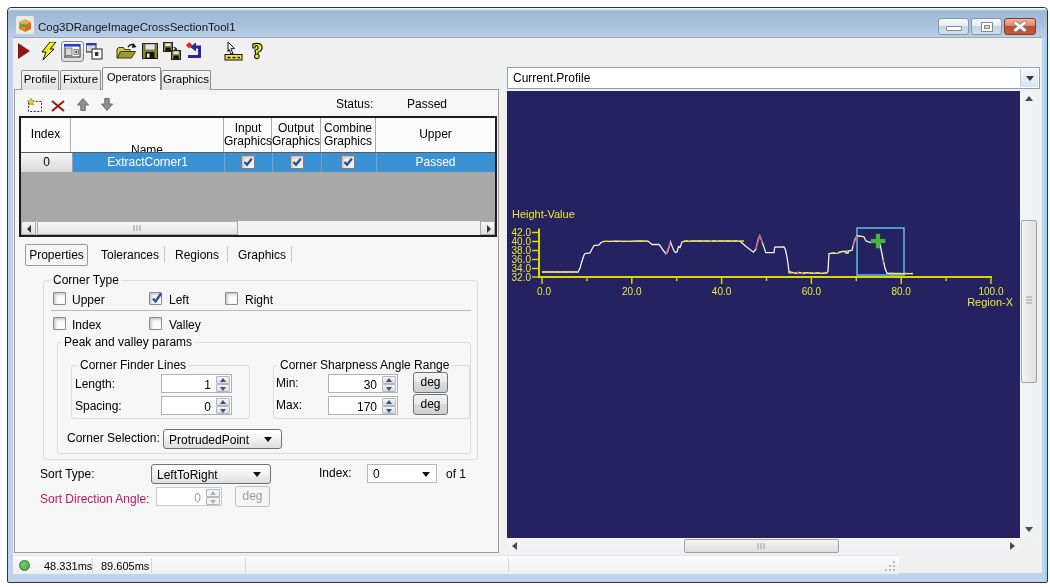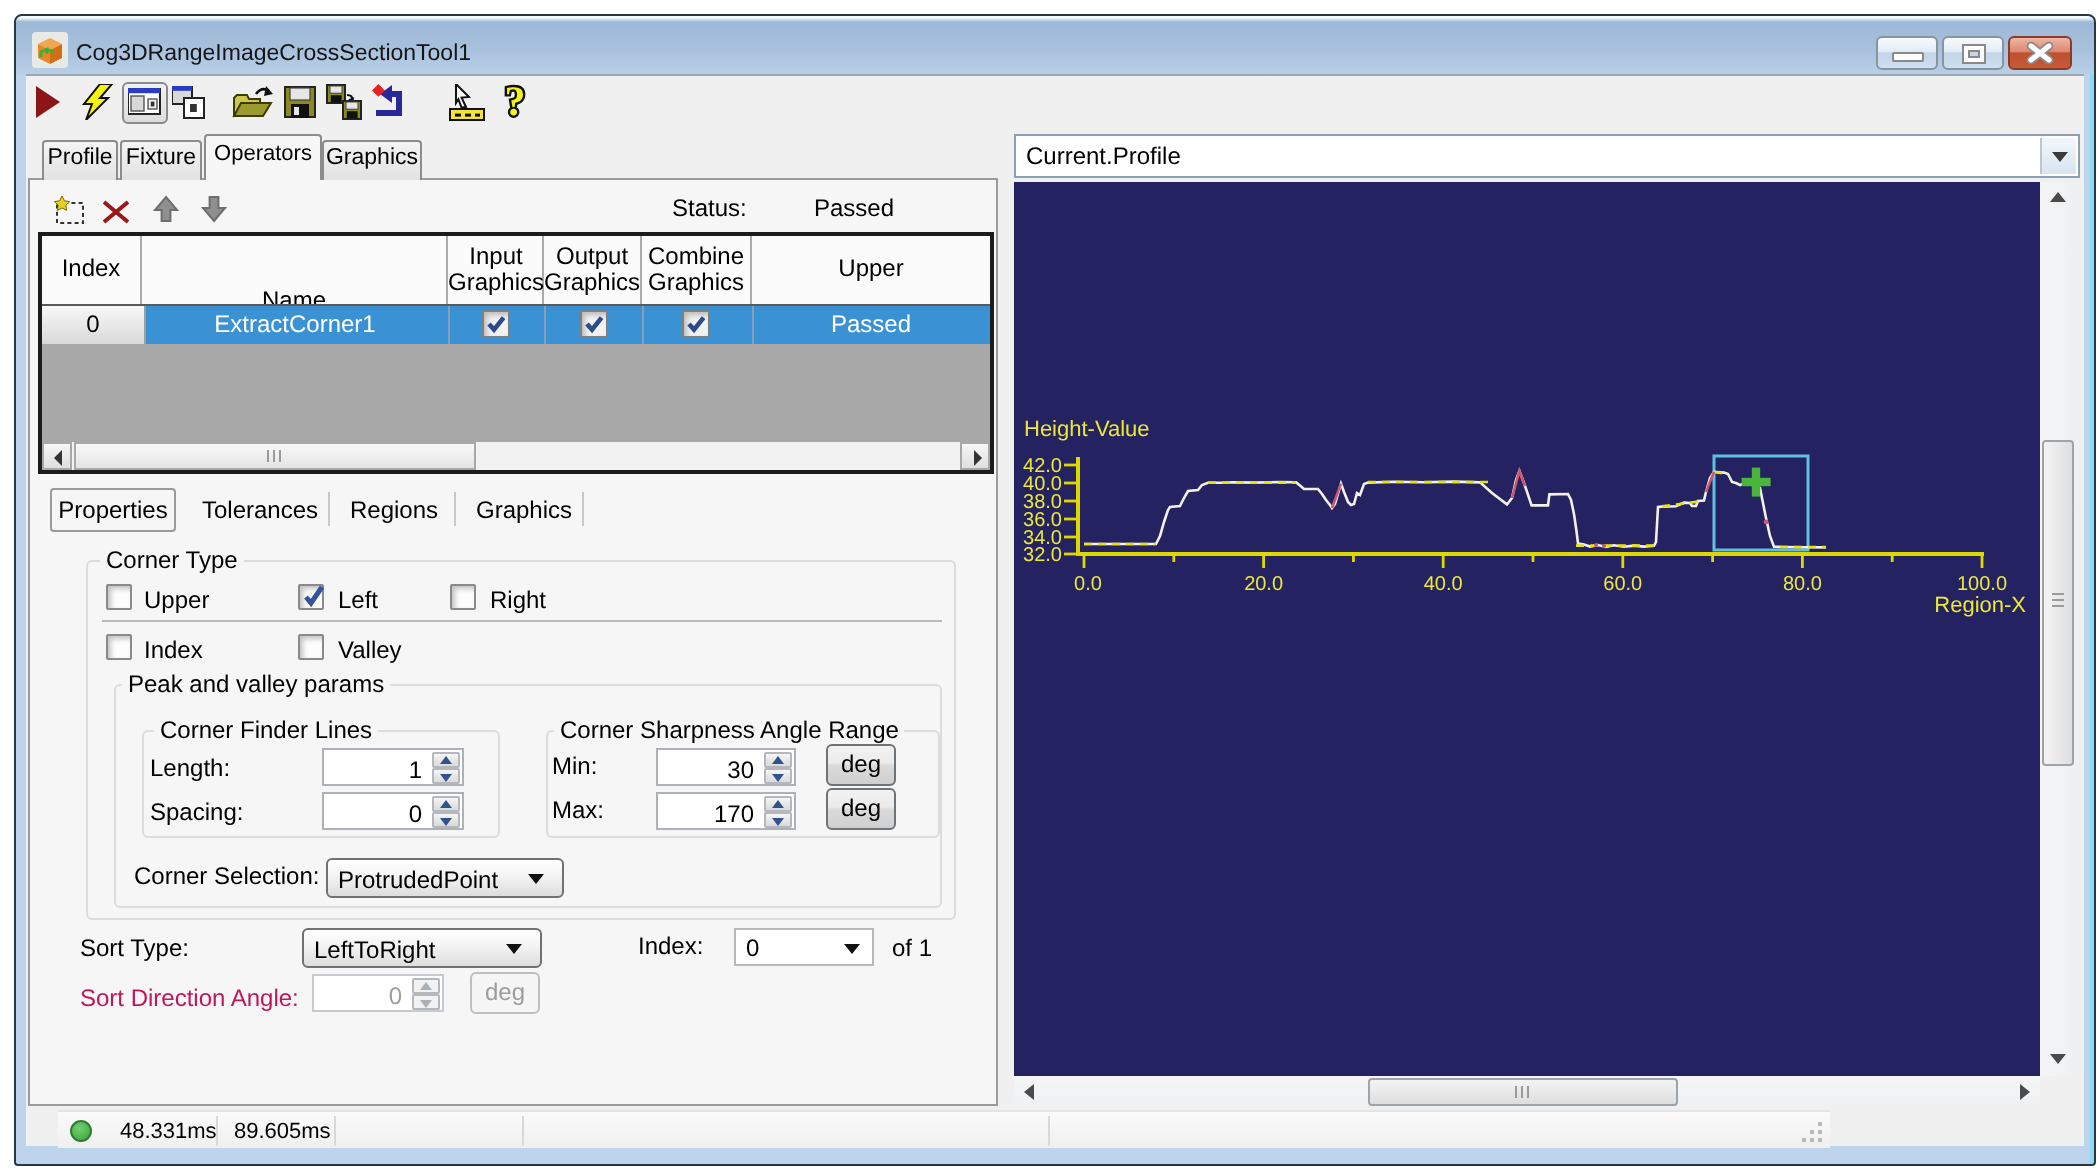--- a/index.html
+++ b/index.html
@@ -26,21 +26,21 @@
 .spinbox { position:absolute; height:19px; background:#fff; border:1px solid #aeb2b8; }
 .spinval { position:absolute; right:20px; top:2.5px; font-size:12px; }
 .sbtns { position:absolute; right:1px; top:1px; width:14px; height:15px; }
 .sb { position:absolute; left:0; width:14px; height:8px; background:linear-gradient(180deg,#f5f5f5,#dadada); border:1px solid #b4b8bc; border-radius:1px; }
 .tri-u { width:0;height:0;border-left:3px solid transparent;border-right:3px solid transparent;border-bottom:4px solid #33538c; position:absolute; left:3px; top:1px;}
 .tri-d { width:0;height:0;border-left:3px solid transparent;border-right:3px solid transparent;border-top:4px solid #33538c; position:absolute; left:3px; top:2px;}
 .degbtn { position:absolute; width:35px; height:21px; background:linear-gradient(180deg,#f2f2f2,#ebebeb 45%,#dbdbdb 50%,#cfcfcf); border:1px solid #6d7377; border-radius:3px; text-align:center; line-height:19px; font-size:12px; }
 .combo3d { position:absolute; height:20px; background:linear-gradient(180deg,#ffffff 0%,#f5f5f5 40%,#dddddd 100%); border:1px solid #717171; border-radius:3px; }
 .combo3d .ctext { position:absolute; left:5px; top:3px; font-size:12px; }
 .vsep { position:absolute; width:1px; background:#c9c9c9; }
-#statusbar { position:absolute; left:16px; top:517px; width:886px; height:19px; background:linear-gradient(180deg,#fbfbfb,#efefef); border-top:1px solid #e4e4e4; }
+#statusbar { position:absolute; left:0px; top:517px; width:886px; height:19px; background:linear-gradient(180deg,#fbfbfb,#efefef); border-top:1px solid #e4e4e4; }
 .ssep { position:absolute; top:2px; height:15px; width:1px; background:#d8d8d8; }
 #rpanel { position:absolute; left:494px; top:29px; width:533px; height:488px; }
 #rcombo { position:absolute; left:0; top:0; width:533px; height:22px; background:#fff; border:1px solid #8ba0b5; }
 #plot { position:absolute; left:0; top:24px; width:513px; height:447px; }
 #vscroll { position:absolute; left:513px; top:24px; width:18px; height:447px; background:linear-gradient(90deg,#f5f5f6,#eef0f1); }
 #hscroll { position:absolute; left:0px; top:471px; width:513px; height:16px; background:linear-gradient(180deg,#f5f5f6,#eef0f1); }
 .thumb { position:absolute; background:linear-gradient(90deg,#f4f4f4,#dedede); border:1px solid #9fa4a8; border-radius:2px; }
 .gsb { position:absolute; background:linear-gradient(180deg,#f6f6f6,#dfdfdf); border:1px solid #a8a8a8; }
 .tbico { position:absolute; top:2px; }
 </style>

